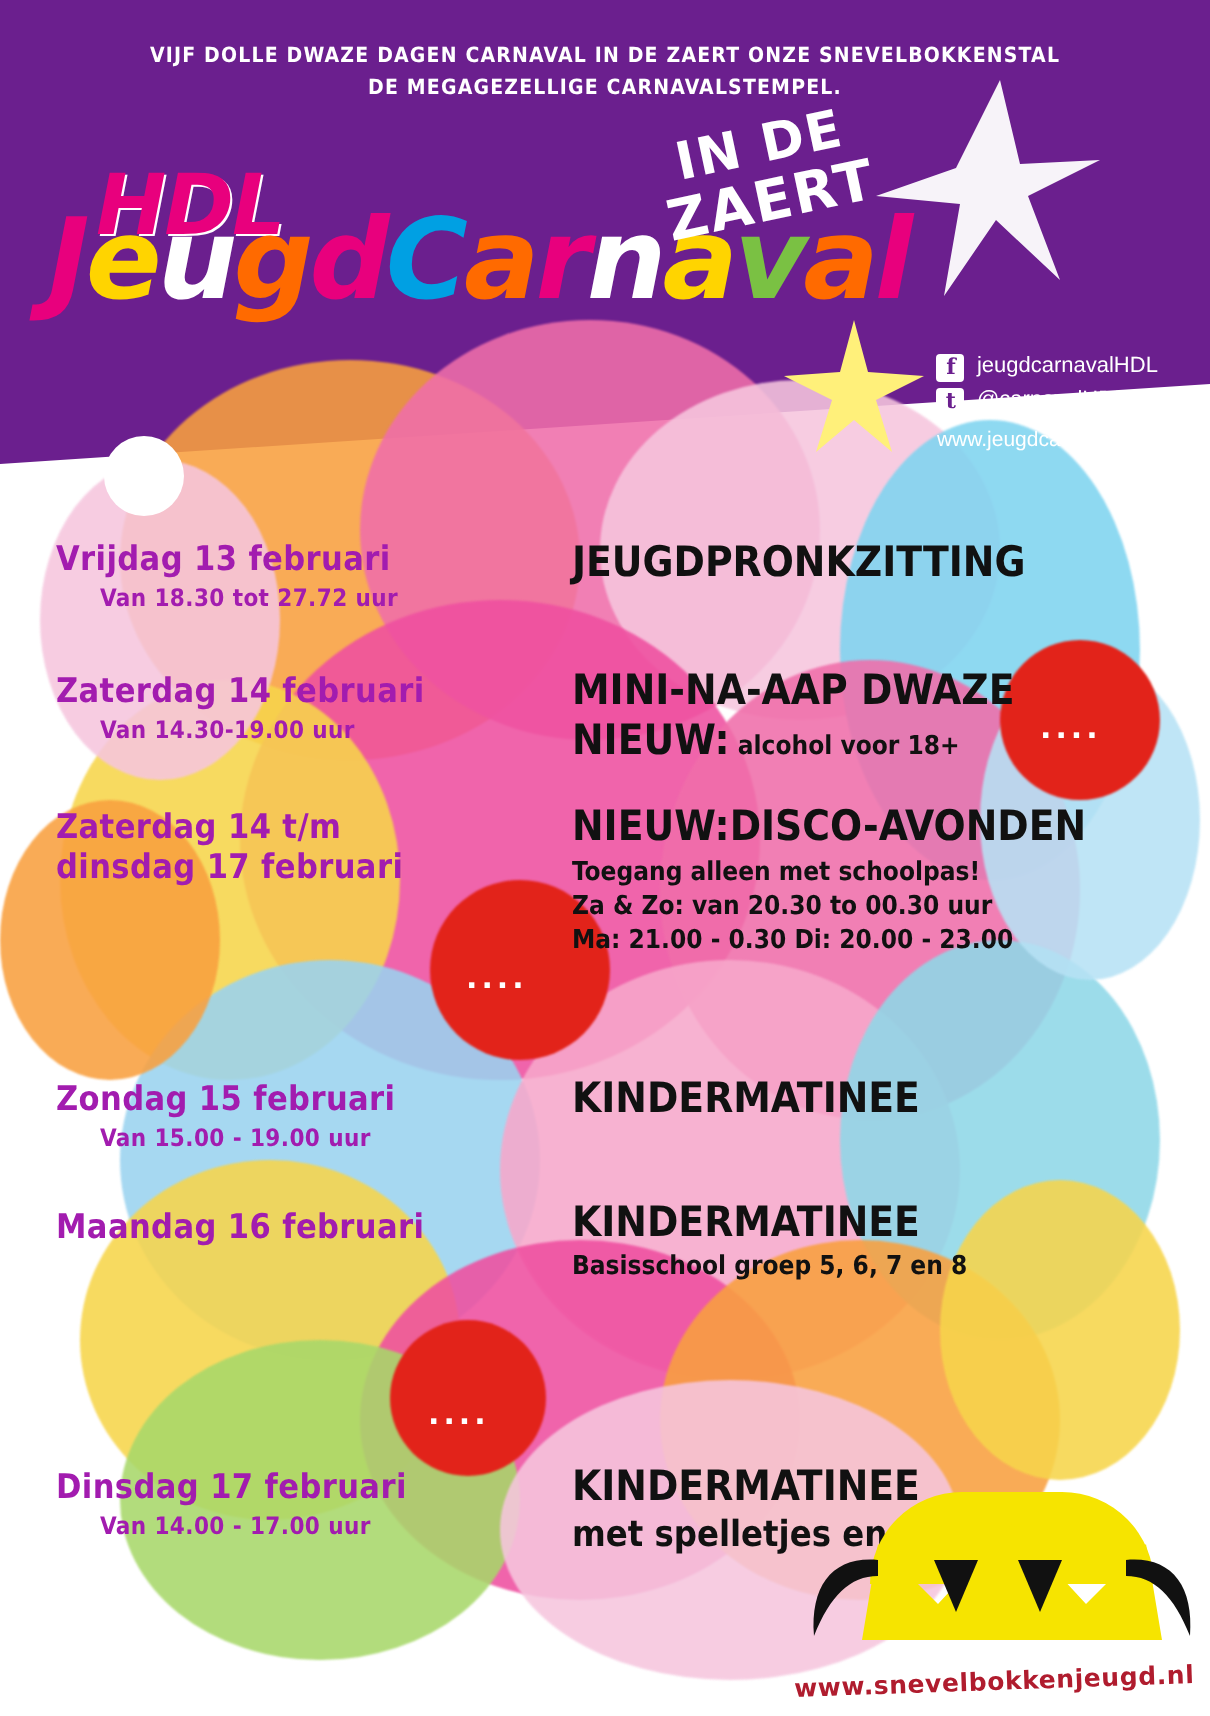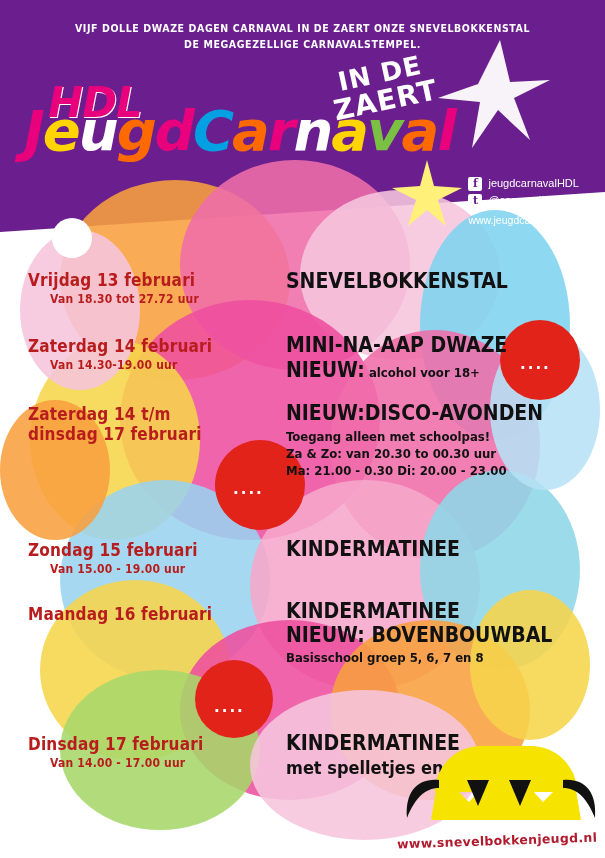--- a/index.html
+++ b/index.html
@@ -69,21 +69,21 @@
   }
   .site{margin-top:3px;font-size:10.5px;}
   
   .blobs{position:absolute;left:0;top:150px;width:605px;height:708px;z-index:1;}
   .blob{position:absolute;border-radius:50%;filter:blur(0.4px);opacity:.88;}
   
   .content{position:absolute;left:0;top:246px;width:605px;z-index:5;}
   .row{position:relative;}
   .date{
     font-family:"DejaVu Sans Condensed","Liberation Sans",sans-serif;
-    font-weight:bold;color:#b91c1c;font-size:17px;letter-spacing:.2px;
+    font-weight:bold;color:#a21caf;font-size:17px;letter-spacing:.2px;
   }
   .date .sub{display:block;font-size:12px;margin-left:22px;margin-top:2px;font-weight:bold;}
   .date .l2{display:block;}
   .title{
     font-family:"DejaVu Sans Condensed","Liberation Sans",sans-serif;
     font-weight:bold;color:#111111;font-size:21px;letter-spacing:0px;line-height:23px;
   }
   .title .small{font-size:13px;font-weight:bold;}
   .title .sub{display:block;font-size:13px;font-weight:bold;line-height:17px;}
   .left-col{position:absolute;left:28px;}
@@ -187,21 +187,21 @@
   <div class="content">
 
     <div class="row">
       <div class="left-col" style="top:24px;">
         <div class="date">Vrijdag 13 februari</div>
         <div class="date">
             <span class="sub">Van 18.30 tot 27.72 uur</span>
           </div>
       </div>
       <div class="right-col" style="top:24px;">
-        <div class="title">SNEVELBOKKENSTAL</div>
+        <div class="title">JEUGDPRONKZITTING</div>
       </div>
     </div>
 
     <div class="row">
       <div class="left-col" style="top:90px;">
         <div class="date">Zaterdag 14 februari</div>
         <div class="date">
             <span class="sub">Van 14.30-19.00 uur</span>
           </div>
       </div>
@@ -241,23 +241,20 @@
         <div class="title">KINDERMATINEE</div>
       </div>
     </div>
 
     <div class="row">
       <div class="left-col" style="top:358px;">
         <div class="date">Maandag 16 februari</div>
       </div>
       <div class="right-col" style="top:354px;">
         <div class="title">KINDERMATINEE</div>
-        <div class="title" style="margin-top:1px;">
-          <span>NIEUW:</span><span> BOVENBOUWBAL</span>
-        </div>
         <div class="title" style="margin-top:2px;">
           <span class="sub">Basisschool groep 5, 6, 7 en 8</span>
         </div>
       </div>
     </div>
 
     <div class="row">
       <div class="left-col" style="top:488px;">
         <div class="date">Dinsdag 17 februari</div>
         <div class="date">

